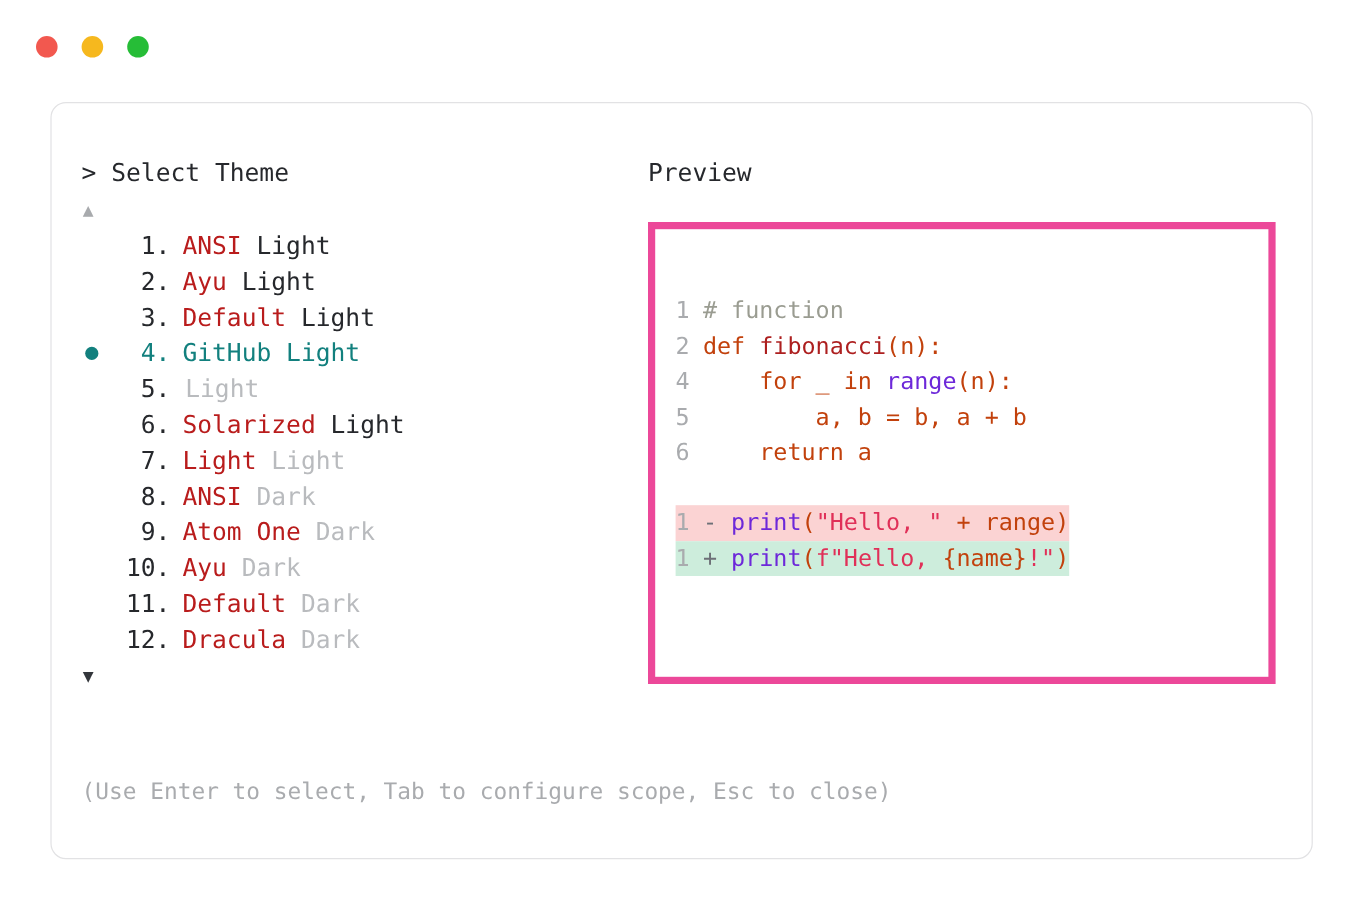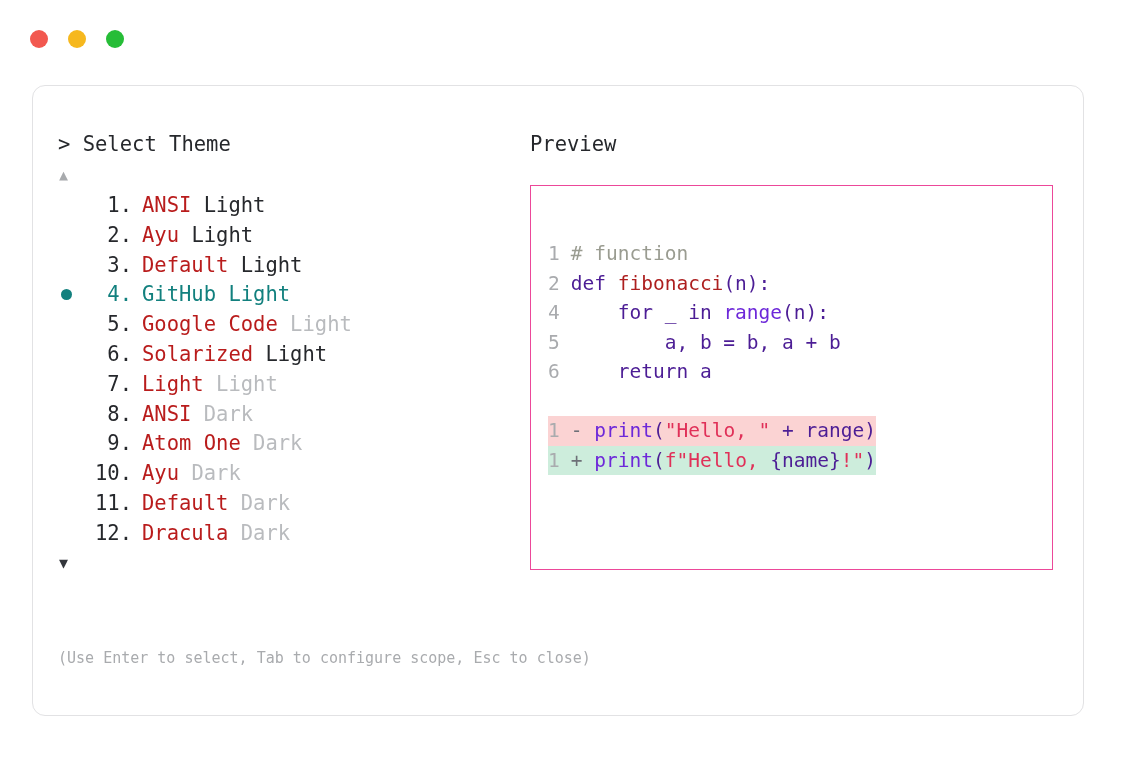--- a/index.html
+++ b/index.html
@@ -21,21 +21,21 @@
     align-items: center;
   }
   .dot { width: 18px; height: 18px; border-radius: 50%; display: block; }
   .dot-red    { background: #f2584f; }
   .dot-yellow { background: #f6b81e; }
   .dot-green  { background: #26bd37; }
 
   
   .card {
     position: absolute;
-    left: 32px; top: 85px;
+    left: 42px; top: 85px;
     width: 1052px; height: 631px;
     border: 1px solid #e2e2e4;
     border-radius: 13px;
     background: #ffffff;
   }
 
   
   .col-left {
     position: absolute;
     left: 25px; top: 45px;
@@ -100,21 +100,21 @@
   .theme-row.selected .name-cell,
   .theme-row.selected .variant { color: #12807e; }
   .variant.dim { color: #b9bbbe; }
   .variant.strong { color: #26282c; }
 
   
   .preview-box {
     margin-top: 28px;
     width: 523px;
     height: 385px;
-    border: 1px solid #ec4899;
+    border: 6px solid #ec4899;
     background: #ffffff;
     position: relative;
   }
   .code {
     position: absolute;
     left: 17px; top: 53px;
     right: 6px;
     font-size: 19.5px;
     line-height: 29.5px;
   }
@@ -123,40 +123,40 @@
     height: 29.5px;
     display: block;
     width: max-content;
   }
   .ln {
     color: #a9abae;
     display: inline-block;
     width: 11px;
     text-align: right;
   }
-  .tok-default { color: #4c1d95; }
+  .tok-default { color: #c2410c; }
   .tok-comment { color: #9a9c91; }
   .tok-func    { color: #ad1f1f; }
   .tok-num     { color: #12807e; }
   .tok-builtin { color: #6d28d9; }
   .tok-string  { color: #e03058; }
   .tok-sign    { color: #6d7077; }
 
   .code-gap { height: 29.5px; }
 
   .diff-del { background: #fbd3d3; }
   .diff-add { background: #cdeddc; }
   .diff-del .ln, .diff-add .ln { color: #a9abae; }
 
   
   .hint {
     position: absolute;
     left: 25px;
     top: 563px;
-    font-size: 15px;
+    font-size: 19px;
     color: #a9abae;
     white-space: pre;
     text-align: right;
   }
 </style>
 </head>
 <body>
 
 <div class="titlebar">
   <span class="dot dot-red"></span>
@@ -167,21 +167,21 @@
 <div class="card">
 
   <div class="col-left">
     <div class="section-title">&gt; Select Theme</div>
     <div class="arrow arrow-up">▲</div>
     <div class="theme-list" id="theme-list">
         <div class="theme-row"><span class="bullet-cell"></span><span class="num-cell">1.</span><span class="name-cell">ANSI</span><span class="name-cell" style="padding-left: 0px;"> </span><span class="variant strong">Light</span></div>
         <div class="theme-row"><span class="bullet-cell"></span><span class="num-cell">2.</span><span class="name-cell">Ayu</span><span class="name-cell" style="padding-left: 0px;"> </span><span class="variant strong">Light</span></div>
         <div class="theme-row"><span class="bullet-cell"></span><span class="num-cell">3.</span><span class="name-cell">Default</span><span class="name-cell" style="padding-left: 0px;"> </span><span class="variant strong">Light</span></div>
         <div class="theme-row selected"><span class="bullet-cell"><span class="bullet-dot"></span></span><span class="num-cell">4.</span><span class="name-cell">GitHub</span><span class="name-cell" style="padding-left: 0px;"> </span><span class="variant strong">Light</span></div>
-        <div class="theme-row"><span class="bullet-cell"></span><span class="num-cell">5.</span><span class="name-cell">Google Code</span><span class="name-cell" style="padding-left: 0px;"> </span><span class="variant dim">Light</span></div>
+        <div class="theme-row"><span class="bullet-cell"></span><span class="num-cell">5.</span><span class="name-cell" style="padding-left: 0px;"> </span><span class="variant dim">Light</span></div>
         <div class="theme-row"><span class="bullet-cell"></span><span class="num-cell">6.</span><span class="name-cell">Solarized</span><span class="name-cell" style="padding-left: 0px;"> </span><span class="variant strong">Light</span></div>
         <div class="theme-row"><span class="bullet-cell"></span><span class="num-cell">7.</span><span class="name-cell">Light</span><span class="name-cell" style="padding-left: 0px;"> </span><span class="variant dim">Light</span></div>
         <div class="theme-row"><span class="bullet-cell"></span><span class="num-cell">8.</span><span class="name-cell">ANSI</span><span class="name-cell" style="padding-left: 0px;"> </span><span class="variant dim">Dark</span></div>
         <div class="theme-row"><span class="bullet-cell"></span><span class="num-cell">9.</span><span class="name-cell">Atom One</span><span class="name-cell" style="padding-left: 0px;"> </span><span class="variant dim">Dark</span></div>
         <div class="theme-row"><span class="bullet-cell"></span><span class="num-cell">10.</span><span class="name-cell">Ayu</span><span class="name-cell" style="padding-left: 0px;"> </span><span class="variant dim">Dark</span></div>
         <div class="theme-row"><span class="bullet-cell"></span><span class="num-cell">11.</span><span class="name-cell">Default</span><span class="name-cell" style="padding-left: 0px;"> </span><span class="variant dim">Dark</span></div>
         <div class="theme-row"><span class="bullet-cell"></span><span class="num-cell">12.</span><span class="name-cell">Dracula</span><span class="name-cell" style="padding-left: 0px;"> </span><span class="variant dim">Dark</span></div>
       </div>
     <div class="arrow arrow-down">▼</div>
   </div>

